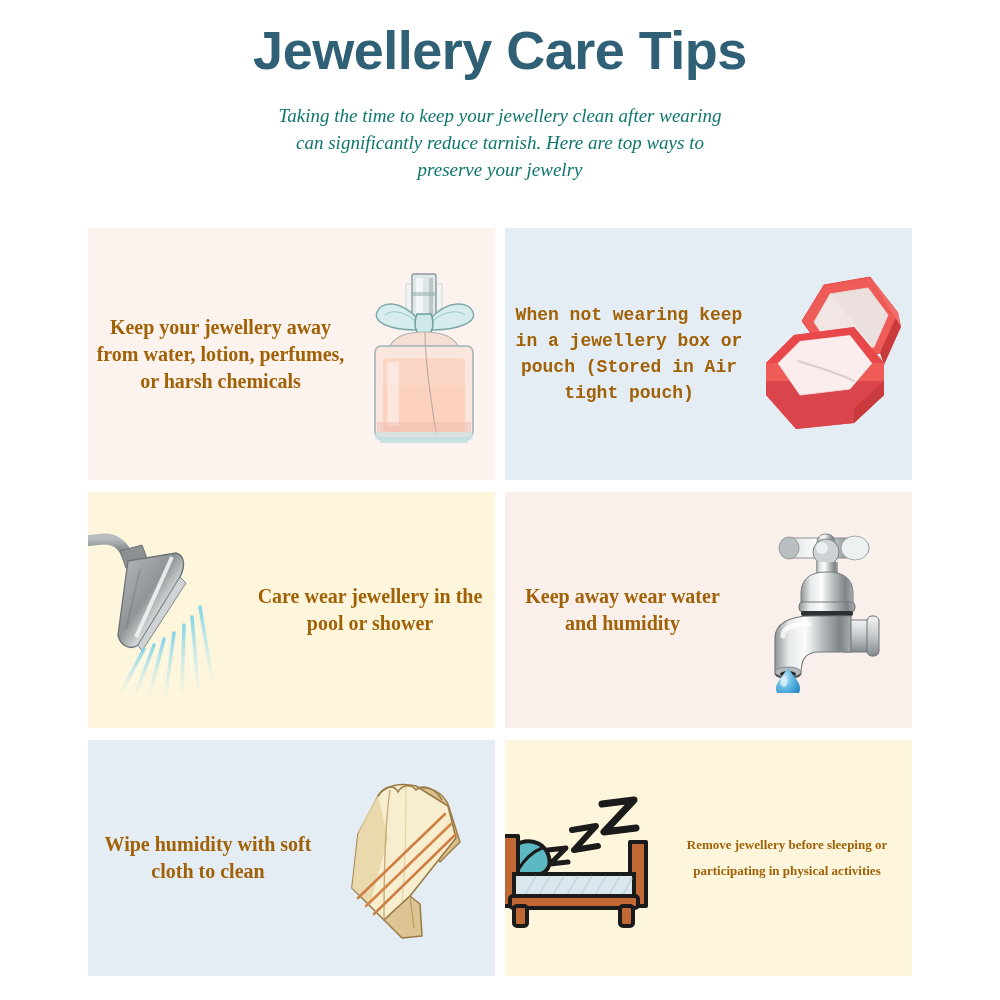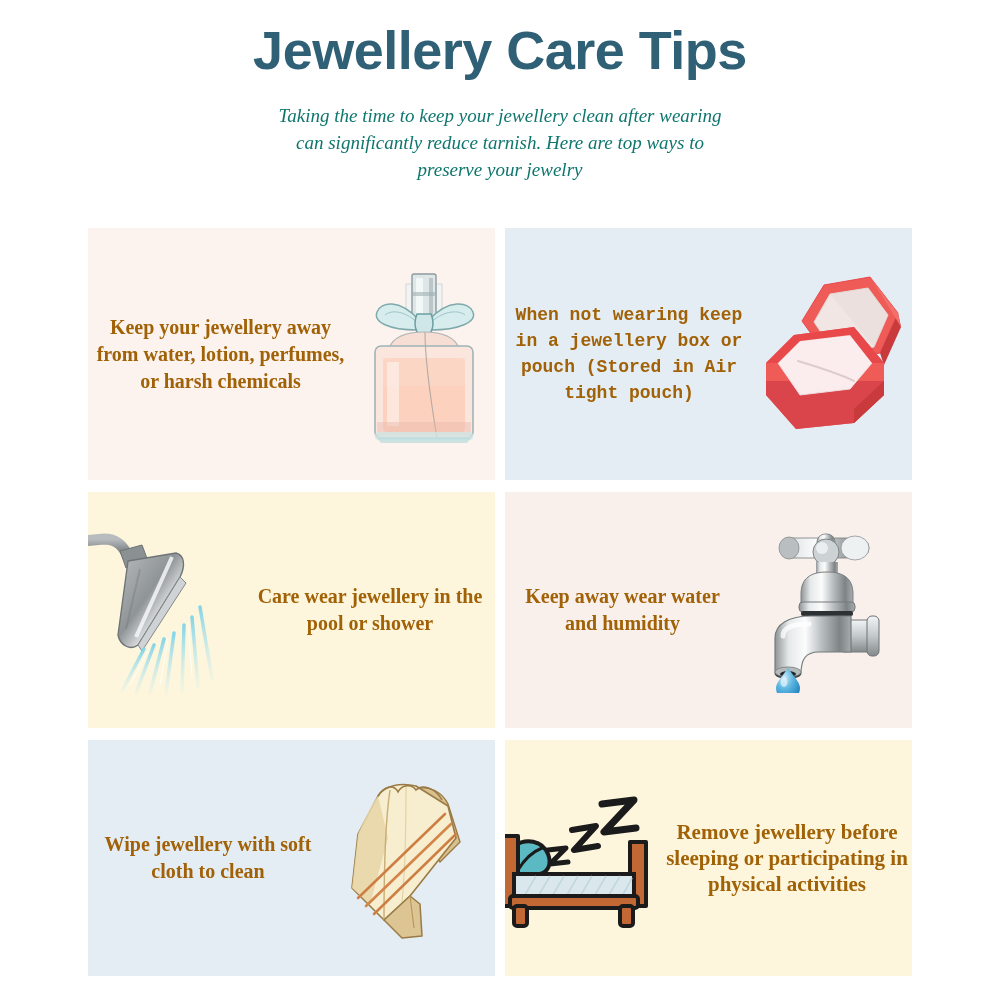--- a/index.html
+++ b/index.html
@@ -96,21 +96,21 @@
     position: relative;
     display: flex;
     align-items: center;
     justify-content: center;
   }
 
   
   .art-svg { display: block; }
 
   
-  .card.bed .card-text { width: 250px; font-size: 21px; line-height: 26px; }
+  .card.bed .card-text { width: 250px; font-size: 13px; line-height: 26px; }
   .card.cloth .card-text { width: 240px; }
   .card.faucet .card-text { width: 235px; }
   .card.shower .card-text { width: 250px; }
   .card.box .card-text { width: 248px; font-size: 18px; line-height: 26px; font-family: Liberation Mono, monospace; }
   .card.perfume .card-text { width: 265px; }
 </style>
 </head>
 <body>
 
 <div class="page">
@@ -304,21 +304,21 @@
             <path d="M29 152 C 38 164, 41 168, 41 172 A 12 12 0 0 1 17 172 C 17 168, 20 164, 29 152 Z" transform="translate(0,-12) scale(1)" fill="url(#gDrop)"></path>
             <ellipse cx="25" cy="154" rx="3.5" ry="5" fill="#e4f4fc" opacity="0.7"></ellipse>
           </svg>
         </div>
       </div>
     </div>
 
     <div class="row row-3">
 
       <div class="card cloth text-left" style="background:#e5edf4">
-        <div class="card-text">Wipe jewellery with soft cloth to clean</div>
+        <div class="card-text">Wipe humidity with soft cloth to clean</div>
         <div class="card-art">
           <svg class="art-svg" width="135" height="165" viewBox="0 0 135 165">
 
             <path d="M74 12 C 86 10, 98 16, 104 28 L116 66 L96 86 L74 60 Z" fill="#d9c08f" stroke="#9a7b46" stroke-width="1.4" stroke-linejoin="round"></path>
 
             <path d="M34 20 C 40 10, 56 6, 72 10 L104 30 L112 62 L66 120 L40 144 L8 112 L14 58 Z" fill="#f7edcf" stroke="#9a7b46" stroke-width="1.6" stroke-linejoin="round"></path>
 
             <path d="M34 20 C 28 28, 20 44, 14 58 L8 112 L26 128 L44 62 Z" fill="#e7d6a8" opacity="0.9"></path>
 
             <path d="M46 14 C 42 40, 40 80, 40 144" fill="none" stroke="#c9ad74" stroke-width="1.4"></path>

